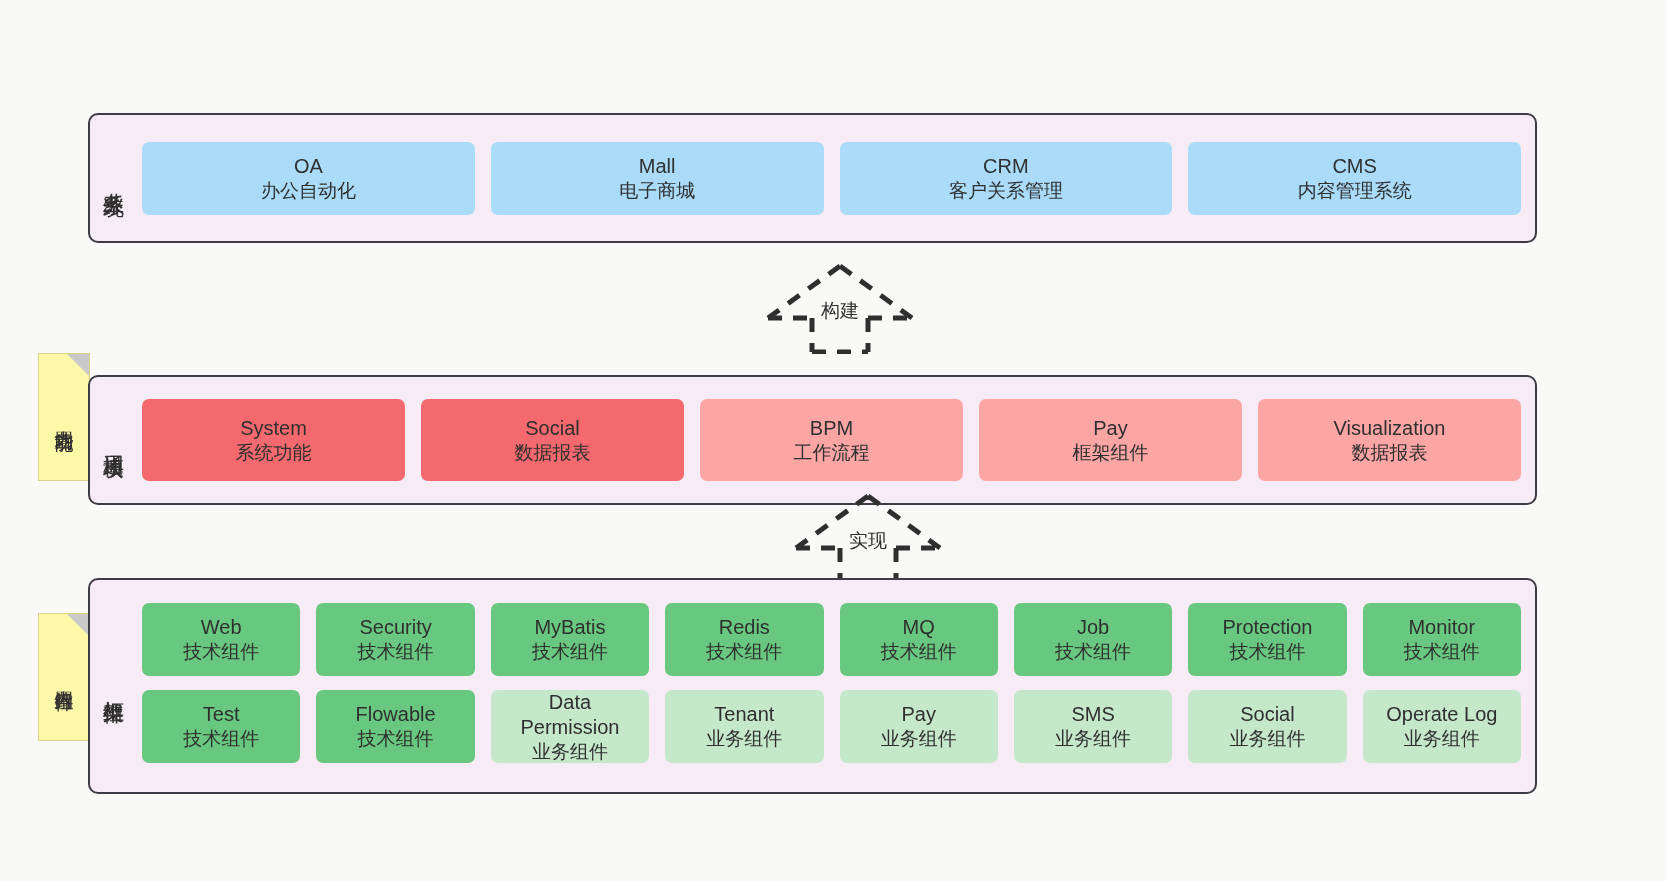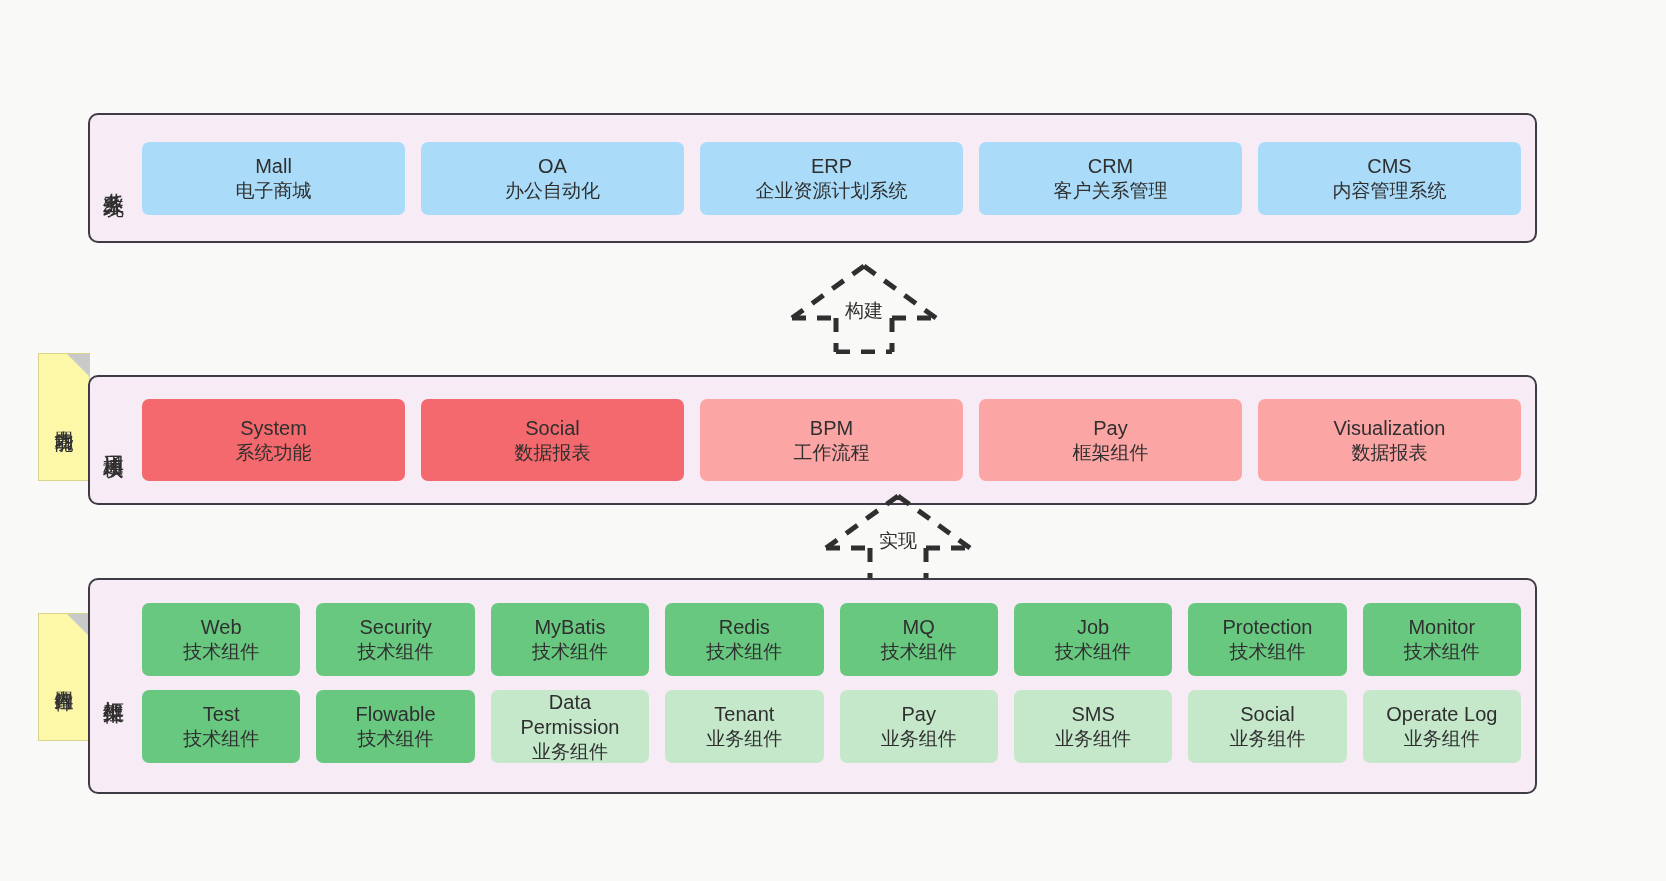--- a/index.html
+++ b/index.html
@@ -150,43 +150,39 @@
     position: absolute;
     left: 50%;
     transform: translateX(-50%);
     top: 36px;
     font-size: 19px;
     color: #2f2f2f;
     background: transparent;
     white-space: nowrap;
     user-select: none;
   }
-  #arrow-build  { left: 784px; top: 262px; }
-  #arrow-impl   { left: 818px; top: 492px; }
+  #arrow-build  { left: 760px; top: 262px; }
+  #arrow-impl   { left: 788px; top: 492px; }
 </style>
 </head>
 <body>
 
 <div class="canvas">
 
   <div class="layer" id="layer-business">
     <div class="layer-title">业务系统</div>
     <div class="layer-body">
 
       <div class="box blue">
+        <span class="b-title">OA</span>
+        <span class="b-sub">办公自动化</span>
+      </div>
+      <div class="box blue">
         <span class="b-title">Mall</span>
         <span class="b-sub">电子商城</span>
-      </div>
-      <div class="box blue">
-        <span class="b-title">OA</span>
-        <span class="b-sub">办公自动化</span>
-      </div>
-      <div class="box blue">
-        <span class="b-title">ERP</span>
-        <span class="b-sub">企业资源计划系统</span>
       </div>
       <div class="box blue">
         <span class="b-title">CRM</span>
         <span class="b-sub">客户关系管理</span>
       </div>
       <div class="box blue">
         <span class="b-title">CMS</span>
         <span class="b-sub">内容管理系统</span>
       </div>
 

